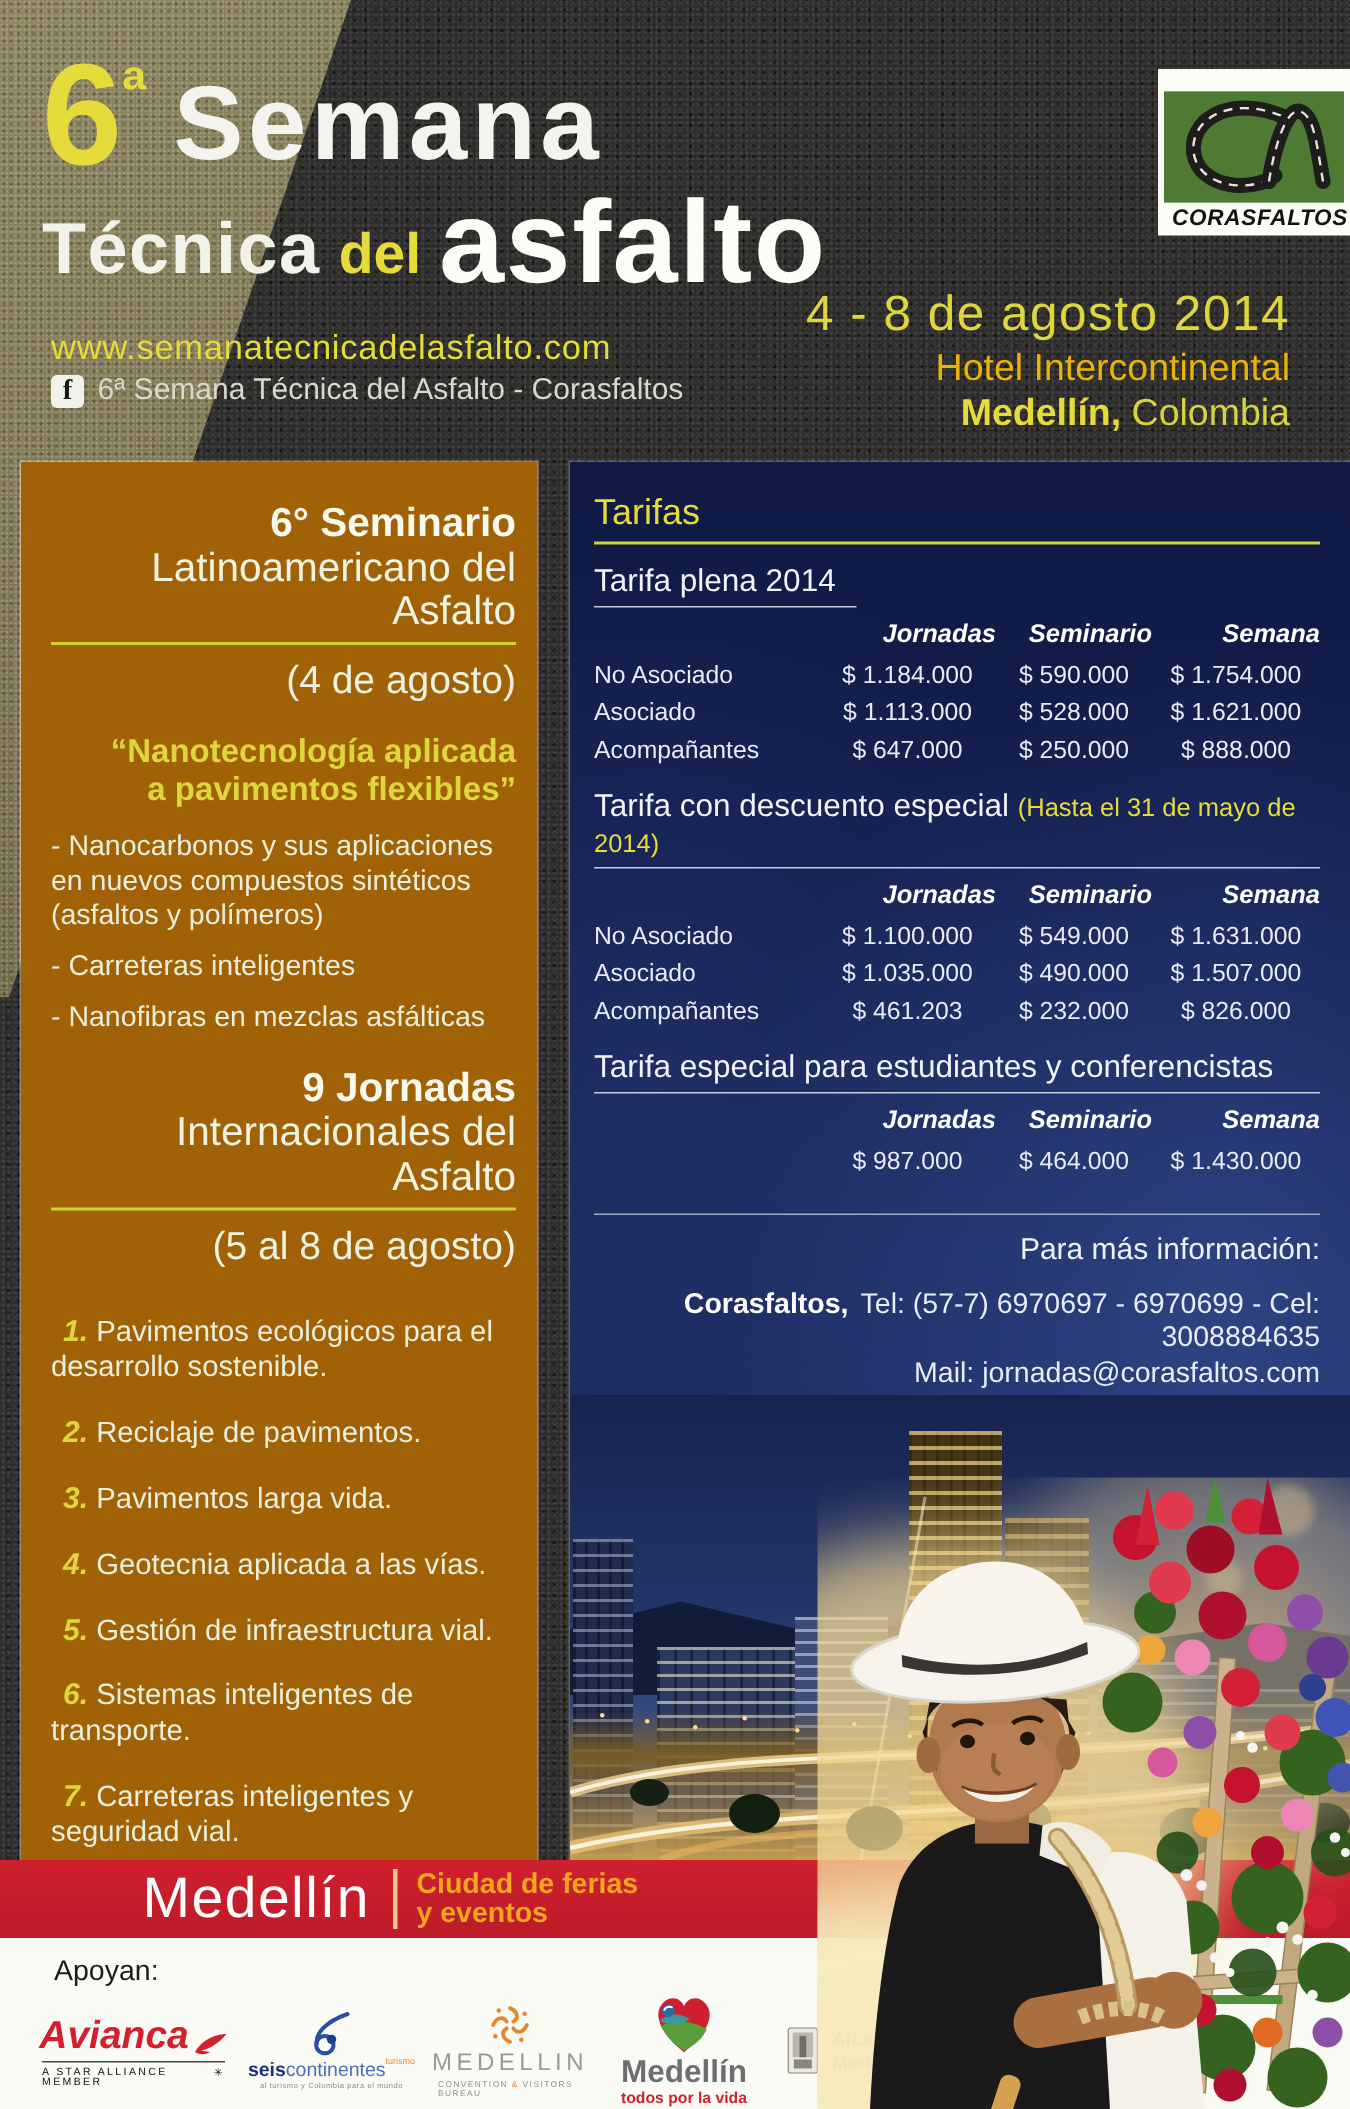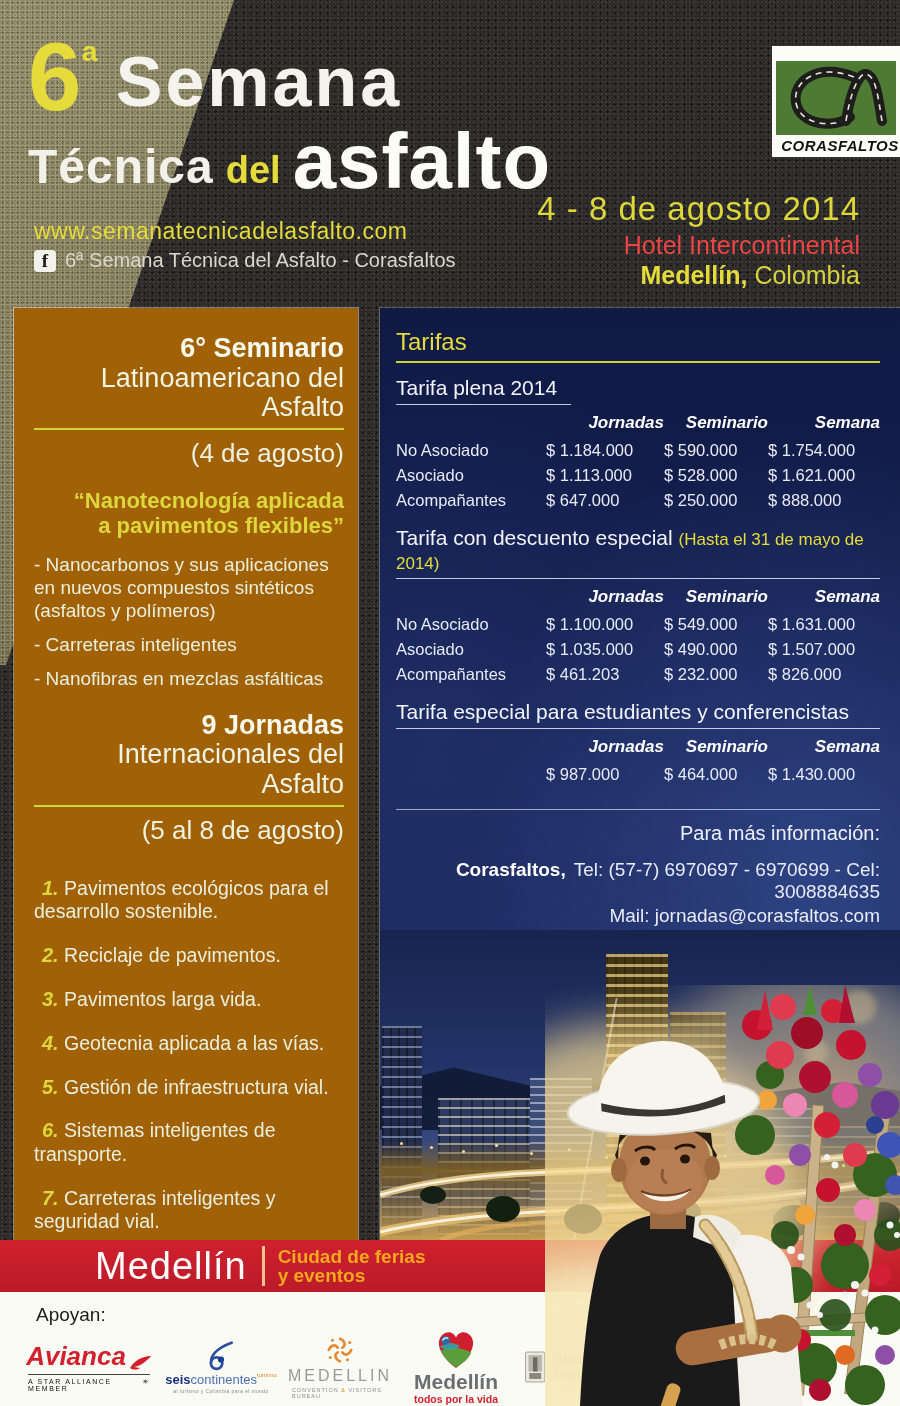--- a/index.html
+++ b/index.html
@@ -34,21 +34,21 @@
   .fbline{position:absolute;left:34px;top:249px;display:flex;gap:9px;align-items:center;
     color:#d8d8cd;font-size:20px;}
   .fb-icon{width:22px;height:22px;background:#f2f2ea;border-radius:4px;color:#161616;
     font-weight:800;font-size:19px;line-height:21px;text-align:center;font-family:"Liberation Serif",serif;}
   .logo-box{position:absolute;left:772px;top:46px;width:128px;background:#fdfdf8;padding:15px 4px 2px;}
   .logo-green{width:120px;height:74px;background:#4e7a33;}
   .logo-text{font-size:15px;font-weight:800;font-style:italic;color:#121212;text-align:center;
     letter-spacing:.5px;padding:2px 0 1px;}
   .dates{position:absolute;right:40px;top:190px;text-align:right;}
   .date-line{font-size:33px;color:#ded73c;letter-spacing:1px;}
-  .venue{font-size:25px;color:#ef4444;margin-top:3px;}
+  .venue{font-size:25px;color:#eab308;margin-top:3px;}
   .cityline{font-size:25px;margin-top:1px;}
   .city-b{color:#e5dc3b;font-weight:700;}
   .city-r{color:#d8d23e;}
   
   .green{position:absolute;left:14px;top:308px;width:344px;height:932px;box-sizing:border-box;
     background:#a16207;box-shadow:0 0 0 1px rgba(245,245,235,.45);
     padding:26px 14px 0 20px;overflow:hidden;}
   .g-head{text-align:right;color:#eef3e2;font-size:27px;line-height:1.1;}
   .g-head .b{font-weight:700;color:#f6f9ec;}
   .g-ul{border-bottom:2px solid #cfd431;margin:5px 0 8px;}
@@ -70,21 +70,21 @@
     padding:20px 26px 0 16px;overflow:hidden;}
   .t-title{font-size:24px;color:#e5dc3b;border-bottom:2px solid #cfd431;
     padding-bottom:5px;margin-bottom:13px;}
   .rt-head{font-size:21px;color:#f2f3fa;border-bottom:1.5px solid rgba(230,232,245,.85);
     padding-bottom:4px;}
   .rt-head.short{display:inline-block;padding-right:14px;}
   .note-y{color:#e5dc3b;font-size:17px;}
   .grid{display:grid;grid-template-columns:1fr 118px 104px 112px;}
   .gh{font-size:17px;font-weight:700;font-style:italic;color:#fff;text-align:right;padding:8px 0 5px;}
   .gl{font-size:16.5px;color:#e8eaf5;text-align:left;padding:3px 0;}
-  .gv{font-size:16.5px;color:#e8eaf5;text-align:left;padding:3px 0;}
+  .gv{font-size:16.5px;color:#e8eaf5;text-align:center;padding:3px 0;}
   .rt{margin-bottom:13px;}
   .note{font-size:13.5px;color:#c6cde9;line-height:1.55;margin-top:24px;width:420px;}
   .hr{border-top:1px solid rgba(205,212,238,.75);margin:22px 0 12px;}
   .info-h{text-align:right;font-size:20px;color:#eef0fa;}
   .contact{text-align:right;font-size:19px;color:#e8ebf8;margin-top:14px;}
   .cb{font-weight:700;color:#fff;margin-right:8px;}
   .mail{text-align:right;font-size:19px;color:#e8ebf8;margin-top:2px;}
   
   .photo{position:absolute;left:0;bottom:0;width:526px;height:310px;overflow:hidden;}
   .sky{position:absolute;inset:0;background:linear-gradient(180deg,#18244f,#223468 45%,#3c4f85 75%,#6b6f92 100%);}

